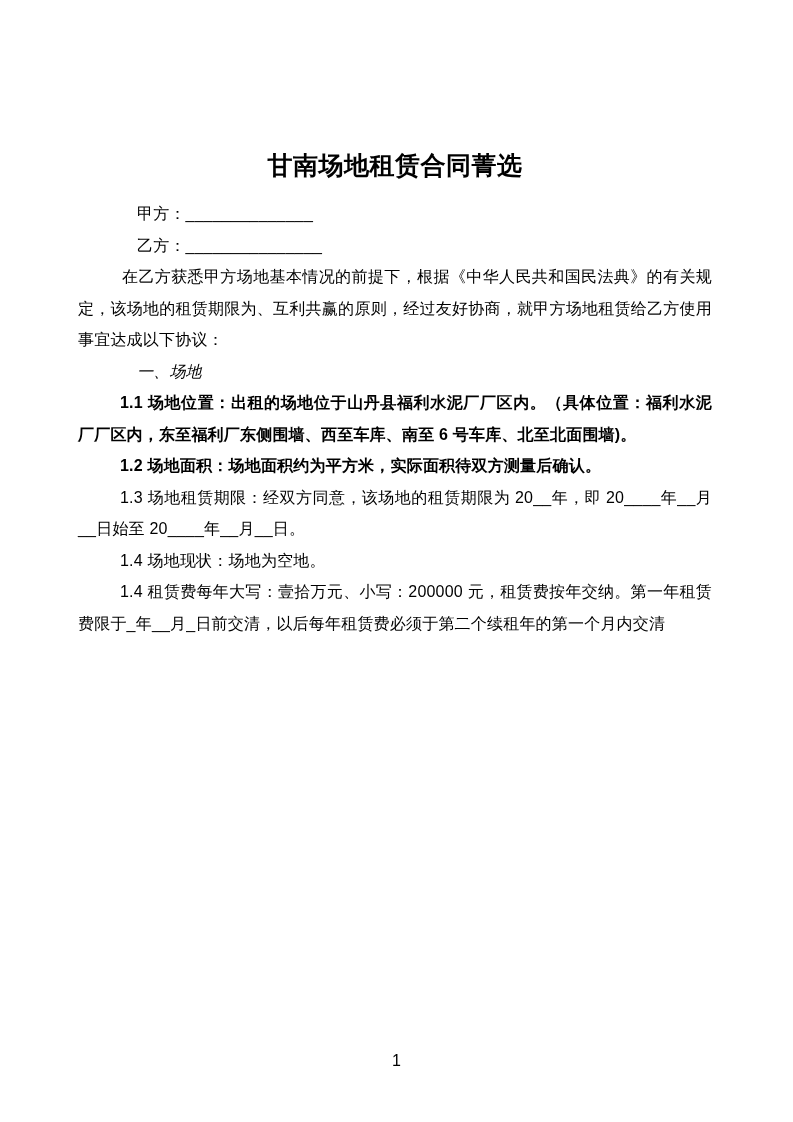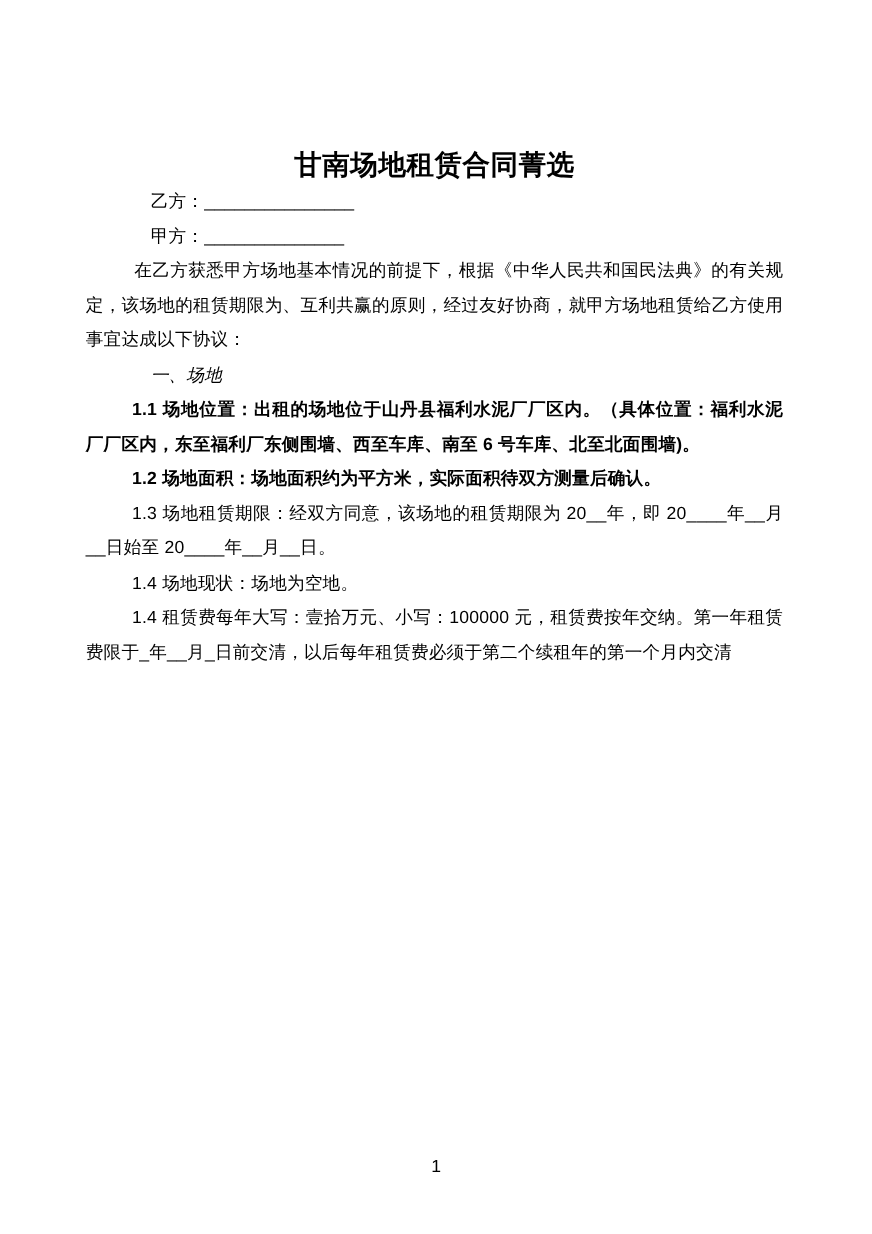--- a/index.html
+++ b/index.html
@@ -13,21 +13,21 @@
     height: 1122px;
     background: #ffffff;
     overflow: hidden;
     font-family: "Liberation Sans", sans-serif;
     color: #000000;
   }
   .content {
     padding: 132px 81px 0 78px;
   }
   .doc-title {
-    margin: 0;
+    margin: 15px;
     font-size: 25px;
     font-weight: bold;
     line-height: 36px;
     text-align: center;
     letter-spacing: 0.5px;
   }
   p.line {
     margin: 0;
     font-size: 16px;
     line-height: 31.5px;
@@ -58,35 +58,35 @@
   }
 </style>
 </head>
 <body>
 
 <div class="page">
   <div class="content">
 
     <h1 class="doc-title">甘南场地租赁合同菁选</h1>
 
+    <p class="line party-line party-a">甲方：______________</p>
+
     <p class="line party-line">乙方：_______________</p>
-
-    <p class="line party-line party-a">甲方：______________</p>
 
     <p class="line preamble">在乙方获悉甲方场地基本情况的前提下，根据《中华人民共和国民法典》的有关规定，该场地的租赁期限为、互利共赢的原则，经过友好协商，就甲方场地租赁给乙方使用事宜达成以下协议：</p>
 
     <p class="line sec-heading sec-1">一、场地</p>
 
     <p class="line clause c11">1.1 场地位置：出租的场地位于山丹县福利水泥厂厂区内。（具体位置：福利水泥厂厂区内，东至福利厂东侧围墙、西至车库、南至 6 号车库、北至北面围墙)。</p>
 
     <p class="line clause c12">1.2 场地面积：场地面积约为平方米，实际面积待双方测量后确认。</p>
 
     <p class="line clause c13">1.3 场地租赁期限：经双方同意，该场地的租赁期限为 20__年，即 20____年__月__日始至 20____年__月__日。</p>
 
     <p class="line clause c14a">1.4 场地现状：场地为空地。</p>
 
-    <p class="line clause c14b">1.4 租赁费每年大写：壹拾万元、小写：100000 元，租赁费按年交纳。第一年租赁费限于_年__月_日前交清，以后每年租赁费必须于第二个续租年的第一个月内交清</p>
+    <p class="line clause c14b">1.4 租赁费每年大写：壹拾万元、小写：200000 元，租赁费按年交纳。第一年租赁费限于_年__月_日前交清，以后每年租赁费必须于第二个续租年的第一个月内交清</p>
 
 
   </div>
 
   <div class="page-footer">1</div>
 </div>
 
 </body></html>

